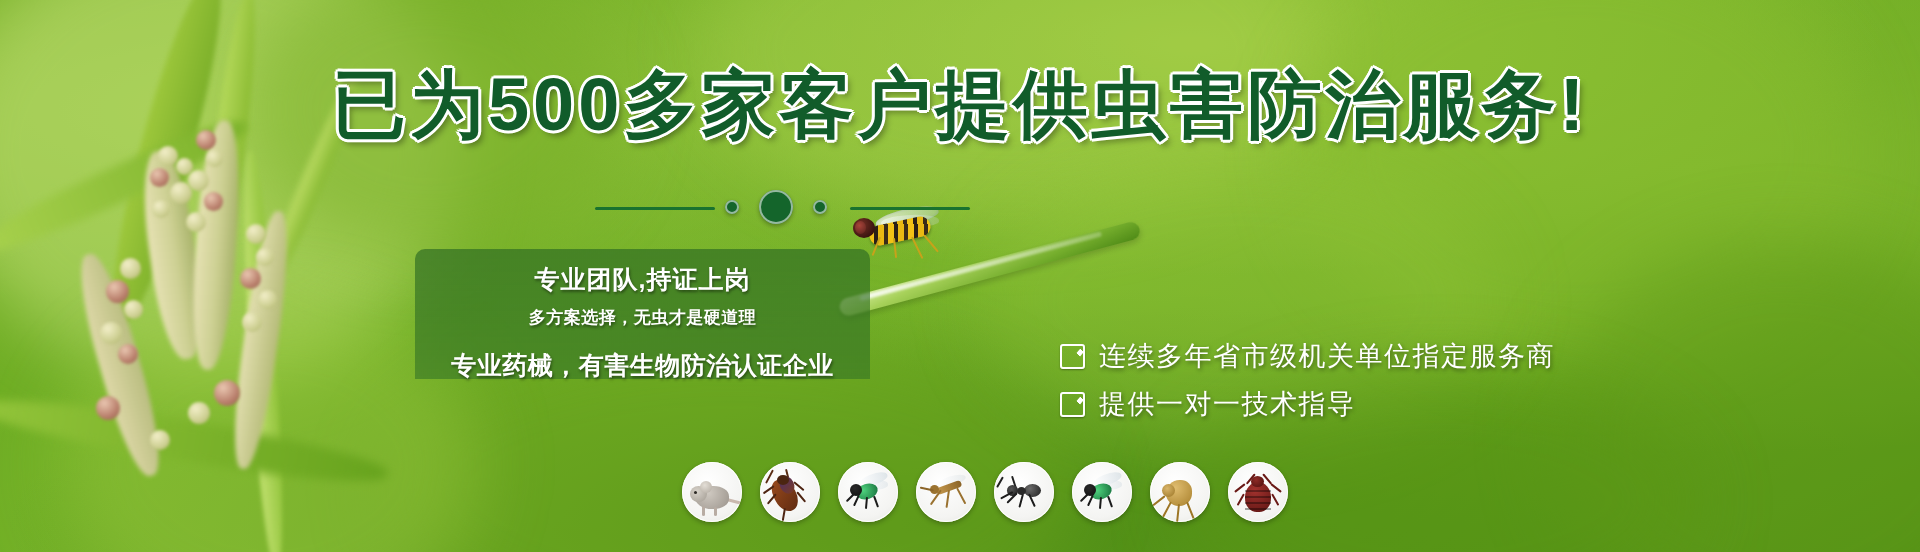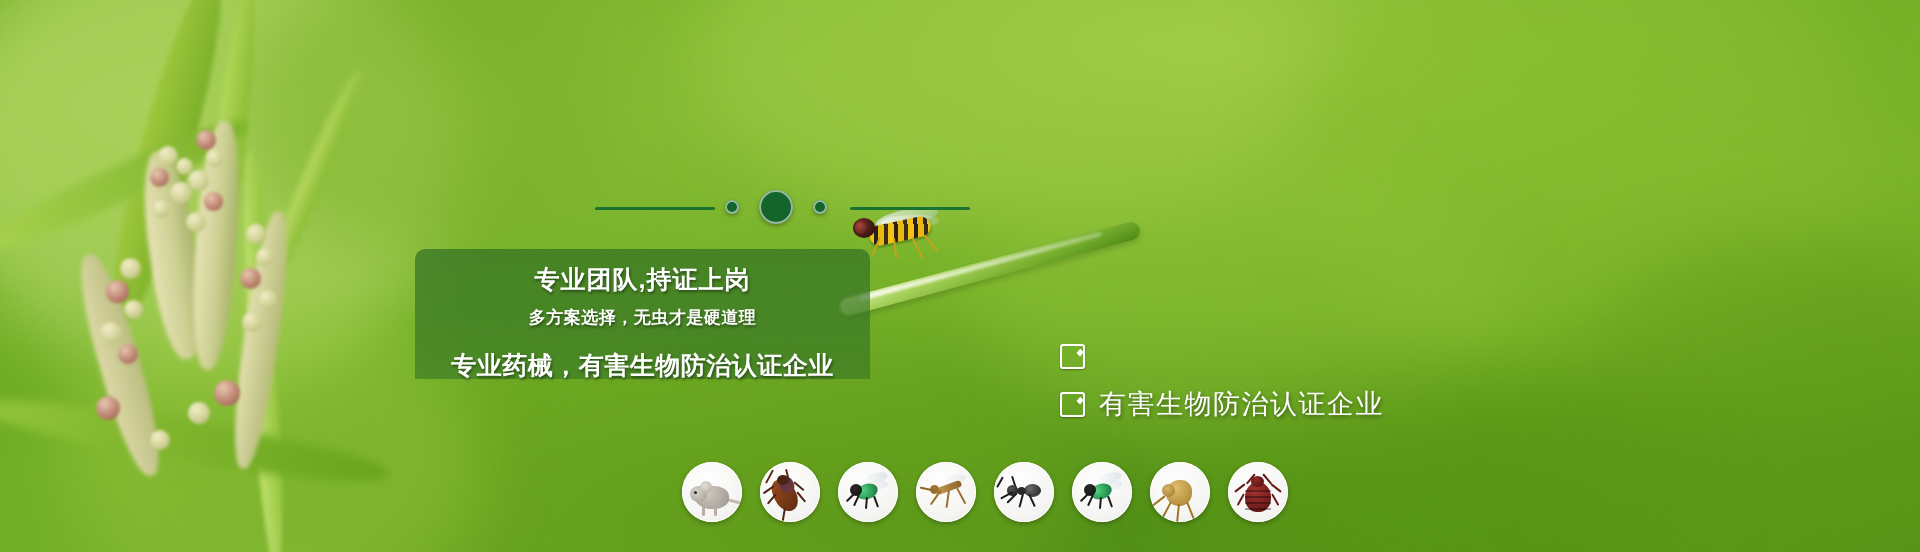--- a/index.html
+++ b/index.html
@@ -293,42 +293,44 @@
       <div class="fly-body"></div>
       <div class="fly-head"></div>
       <div class="fly-eye"></div>
       <div class="fly-leg fly-l1"></div>
       <div class="fly-leg fly-l2"></div>
       <div class="fly-leg fly-l3"></div>
       <div class="fly-leg fly-l4"></div>
     </div>
   </div>
 
+  <div class="headline">已为500多家客户提供虫害防治服务!</div>
 
   <div class="divider"></div>
   <div class="divider-r"></div>
   <div class="dots">
     <div class="dot d1"></div>
     <div class="dot d2"></div>
     <div class="dot d3"></div>
   </div>
 
   <div class="panel">
     <div class="panel-line pl1">专业团队,持证上岗</div>
     <div class="panel-line pl2">多方案选择，无虫才是硬道理</div>
     <div class="panel-line pl3">专业药械，有害生物防治认证企业</div>
   </div>
 
   <div class="checklist">
     <div class="check-row">
       <div class="check-box"></div>
+      <div class="check-label">连续多年省市级机关单位指定服务商</div>
     </div>
     <div class="check-row">
       <div class="check-box"></div>
-      <div class="check-label">有害生物防治认证企业</div>
+      <div class="check-label">提供一对一技术指导</div>
     </div>
   </div>
 
   <div class="pests">
 
     <div class="pest">
       <div class="cb mouse-t"></div>
       <div class="cb mouse-b"></div>
       <div class="cb mouse-h"></div>
       <div class="cb mouse-e"></div>

